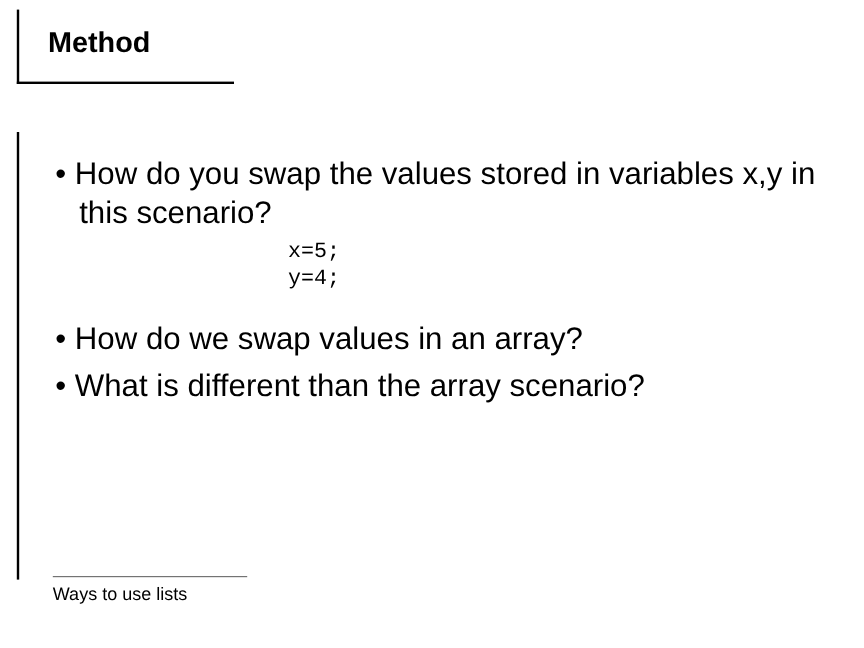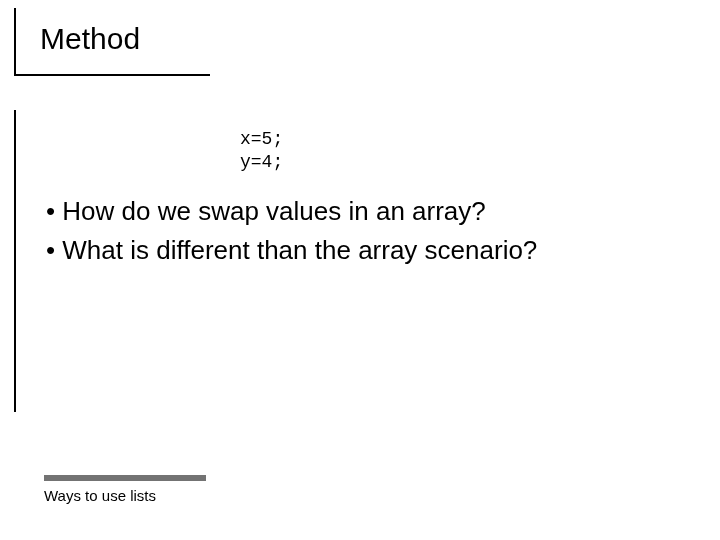--- a/index.html
+++ b/index.html
@@ -13,22 +13,22 @@
   }
   .title-wrap {
     position: absolute;
     top: 8px;
     left: 14px;
     border-left: 2px solid #000;
     border-bottom: 2px solid #000;
     padding: 14px 70px 18px 24px;
   }
   .title {
-    font-size: 30px;
-    font-weight: 400;
+    font-size: 24px;
+    font-weight: 700;
     color: #000;
   }
   .body-wrap {
     position: absolute;
     top: 110px;
     left: 14px;
     border-left: 2px solid #000;
     padding-left: 24px;
     padding-top: 18px;
     padding-bottom: 140px;
@@ -50,37 +50,38 @@
     font-size: 18px;
     color: #000;
     margin: 0 0 22px 200px;
     line-height: 1.25;
     white-space: pre;
   }
   .footer-wrap {
     position: absolute;
     left: 44px;
     bottom: 36px;
-    border-top: 6px solid #737373;
+    border-top: 1px solid #737373;
     padding-top: 6px;
     padding-right: 50px;
   }
   .footer {
     font-size: 15px;
     color: #000;
   }
 </style>
 </head>
 <body>
 
 <div class="title-wrap">
   <div class="title">Method</div>
 </div>
 
 <div class="body-wrap">
+  <div class="bullet">How do you swap the values stored in variables x,y in this scenario?</div>
   <div class="code-block">x=5;
 y=4;</div>
   <div class="bullet">How do we swap values in an array?</div>
   <div class="bullet">What is different than the array scenario?</div>
 </div>
 
 <div class="footer-wrap">
   <div class="footer">Ways to use lists</div>
 </div>
 

